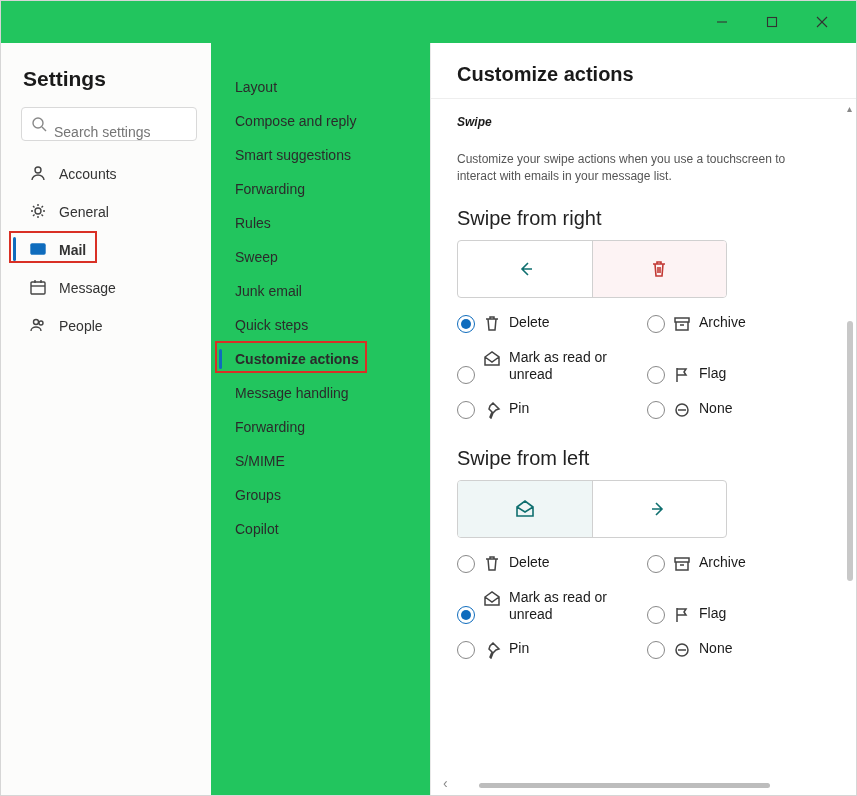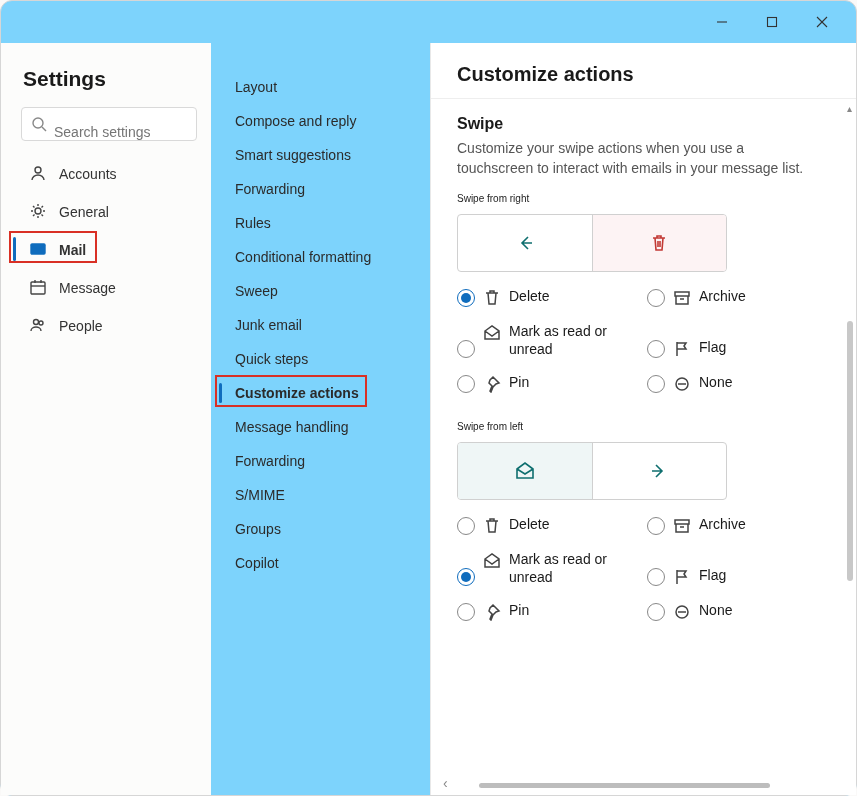--- a/index.html
+++ b/index.html
@@ -7,23 +7,23 @@
     margin: 0; padding: 0;
     width: 857px; height: 796px;
     font-family: "Segoe UI", Arial, sans-serif;
     font-size: 14px;
     color: #1a1a1a;
     background: #faf9f8;
     overflow: hidden;
   }
   .window {
     width: 857px; height: 796px;
-    background: #7dd3fc;
+    background: #22c55e;
     border: 1px solid #d6d6d6;
-    border-radius: 12px;
+    border-radius: 0;
     position: relative;
     display: flex;
     flex-direction: column;
   }
   .titlebar {
     height: 42px;
     display: flex;
     justify-content: flex-end;
     align-items: center;
     gap: 18px;
@@ -148,31 +148,32 @@
     font-weight: 600;
     border-bottom: 1px solid #eee;
   }
   .main-scroll {
     flex: 1;
     overflow-y: auto;
     padding: 16px 26px 20px 26px;
     position: relative;
   }
   .section-title {
-    font-size: 16px;
+    font-size: 12px;
     font-weight: 600;
-    margin-bottom: 6px;
+    margin-bottom: 22px;
+    font-style: italic;
   }
   .desc {
-    color: #555; font-size: 14px; line-height: 1.4;
-    margin-bottom: 15px;
+    color: #555; font-size: 12px; line-height: 1.4;
+    margin-bottom: 22px;
     max-width: 360px;
   }
   .sub-h {
-    font-size: 10px;
+    font-size: 20px;
     margin: 0 0 10px;
     color: #222;
   }
   .preview {
     display: flex;
     border: 1px solid #d0d0d0;
     border-radius: 4px;
     overflow: hidden;
     margin-bottom: 16px;
     width: 270px;
@@ -328,21 +329,20 @@
         <span class="lbl">People</span>
       </div>
     </div>
 
     <div class="col-sub">
       <div class="sub-item">Layout</div>
       <div class="sub-item">Compose and reply</div>
       <div class="sub-item">Smart suggestions</div>
       <div class="sub-item">Forwarding</div>
       <div class="sub-item">Rules</div>
-      <div class="sub-item">Conditional formatting</div>
       <div class="sub-item">Sweep</div>
       <div class="sub-item">Junk email</div>
       <div class="sub-item">Quick steps</div>
       <div class="sub-item active">
         <span>Customize actions</span>
         <div class="highlight-custom"></div>
       </div>
       <div class="sub-item">Message handling</div>
       <div class="sub-item">Forwarding</div>
       <div class="sub-item">S/MIME</div>

